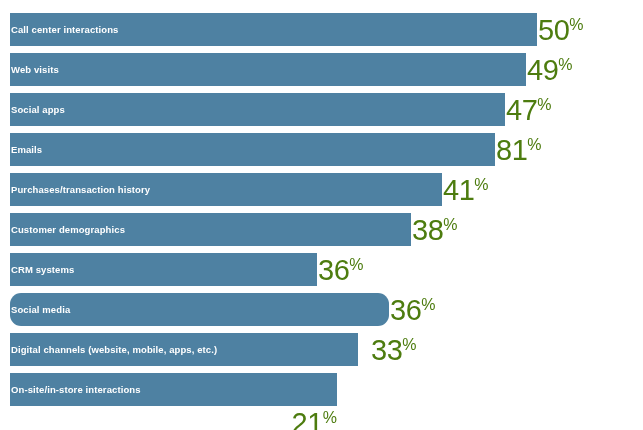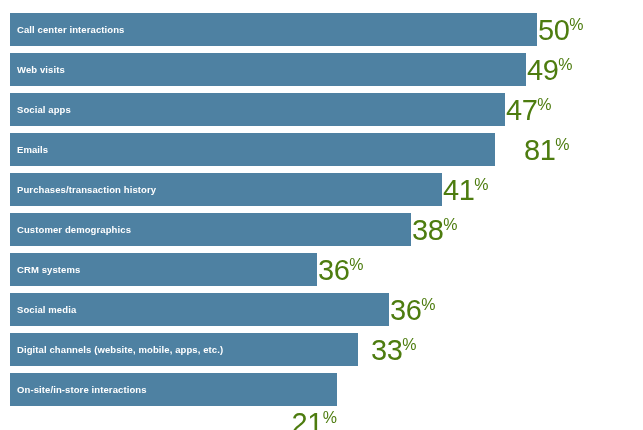--- a/index.html
+++ b/index.html
@@ -25,21 +25,21 @@
     height: 33px;
     display: flex;
     align-items: stretch;
   }
   .bar {
     height: 33px;
     background: #4e81a2;
     display: flex;
     align-items: center;
     box-sizing: border-box;
-    padding-left: 7px;
+    padding-left: 1px;
     flex: none;
   }
   .bar-label {
     color: #ffffff;
     font-size: 9.5px;
     font-weight: bold;
     letter-spacing: 0.1px;
     white-space: nowrap;
     line-height: 1;
   }
@@ -91,21 +91,21 @@
     </div>
     <div class="bar-row" style="top: 93px;">
       <div class="bar" style="width: 495px;">
         <span class="bar-label">Social apps</span>
       </div>
       <div class="bar-value">
         <span class="num">47</span>
         <span class="pct">%</span>
       </div>
     </div>
-    <div class="bar-row" style="top: 133px; gap: 28px;">
+    <div class="bar-row" style="top: 133px;">
       <div class="bar" style="width: 485px;">
         <span class="bar-label">Emails</span>
       </div>
       <div class="bar-value">
         <span class="num">81</span>
         <span class="pct">%</span>
       </div>
     </div>
     <div class="bar-row" style="top: 173px;">
       <div class="bar" style="width: 432px;">
@@ -128,21 +128,21 @@
     <div class="bar-row" style="top: 253px;">
       <div class="bar" style="width: 307px;">
         <span class="bar-label">CRM systems</span>
       </div>
       <div class="bar-value">
         <span class="num">36</span>
         <span class="pct">%</span>
       </div>
     </div>
     <div class="bar-row" style="top: 293px;">
-      <div class="bar" style="width: 379px;">
+      <div class="bar" style="width: 379px; border-radius: 11px;">
         <span class="bar-label">Social media</span>
       </div>
       <div class="bar-value">
         <span class="num">36</span>
         <span class="pct">%</span>
       </div>
     </div>
     <div class="bar-row" style="top: 333px; gap: 12px;">
       <div class="bar" style="width: 348px;">
         <span class="bar-label">Digital channels (website, mobile, apps, etc.)</span>

